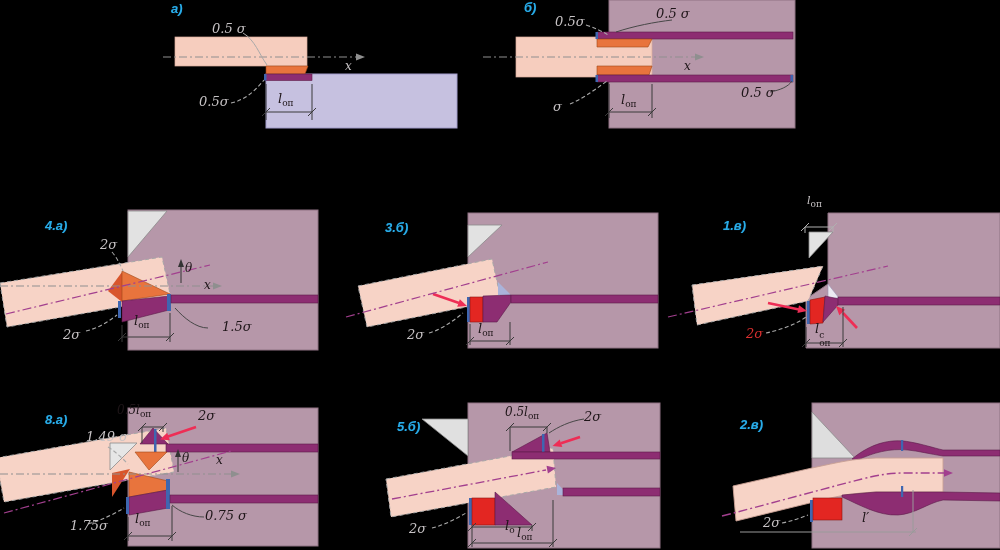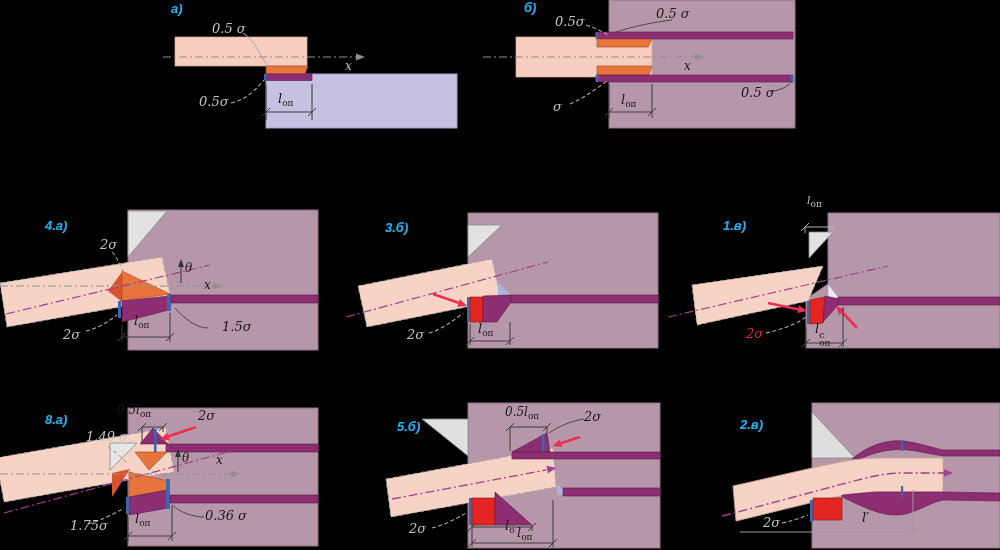--- a/index.html
+++ b/index.html
@@ -251,21 +251,21 @@
 <span class="fl t-dark" style="left:815px;top:322px"><i class="lv">l</i><span class="stack">
         <sup>с</sup>
         <sub>оп</sub>
       </span></span>
 
 <span class="panel-label" style="left:45px;top:412px">8.а)</span>
 <span class="fl t-dark" style="left:117px;top:403px;font-size:12px"><span>0.5</span><i class="lv">l</i><sub class="ls">оп</sub></span>
 <span class="fl t-dark" style="left:198px;top:409px">2σ</span>
 <span class="fl t-light" style="left:86px;top:430px">1.49 σ</span>
 <span class="fl t-light" style="left:70px;top:519px">1.75σ</span>
-<span class="fl t-dark" style="left:205px;top:509px">0.36 σ</span>
+<span class="fl t-dark" style="left:205px;top:509px">0.75 σ</span>
 <span class="fl t-dark ax" style="left:182px;top:451px">θ</span>
 <span class="fl t-dark ax" style="left:216px;top:453px">x</span>
 <span class="fl t-dark" style="left:135px;top:512px"><i class="lv">l</i><sub class="ls">оп</sub></span>
 
 <span class="panel-label" style="left:397px;top:419px">5.б)</span>
 <span class="fl t-dark" style="left:505px;top:405px;font-size:12px"><span>0.5</span><i class="lv">l</i><sub class="ls">оп</sub></span>
 <span class="fl t-dark" style="left:584px;top:410px">2σ</span>
 <span class="fl t-light" style="left:409px;top:522px">2σ</span>
 <span class="fl t-dark" style="left:505px;top:519px"><i class="lv">l</i><sub class="lo">о</sub></span>
 <span class="fl t-dark" style="left:517px;top:526px"><i class="lv">l</i><sub class="ls">оп</sub></span>

